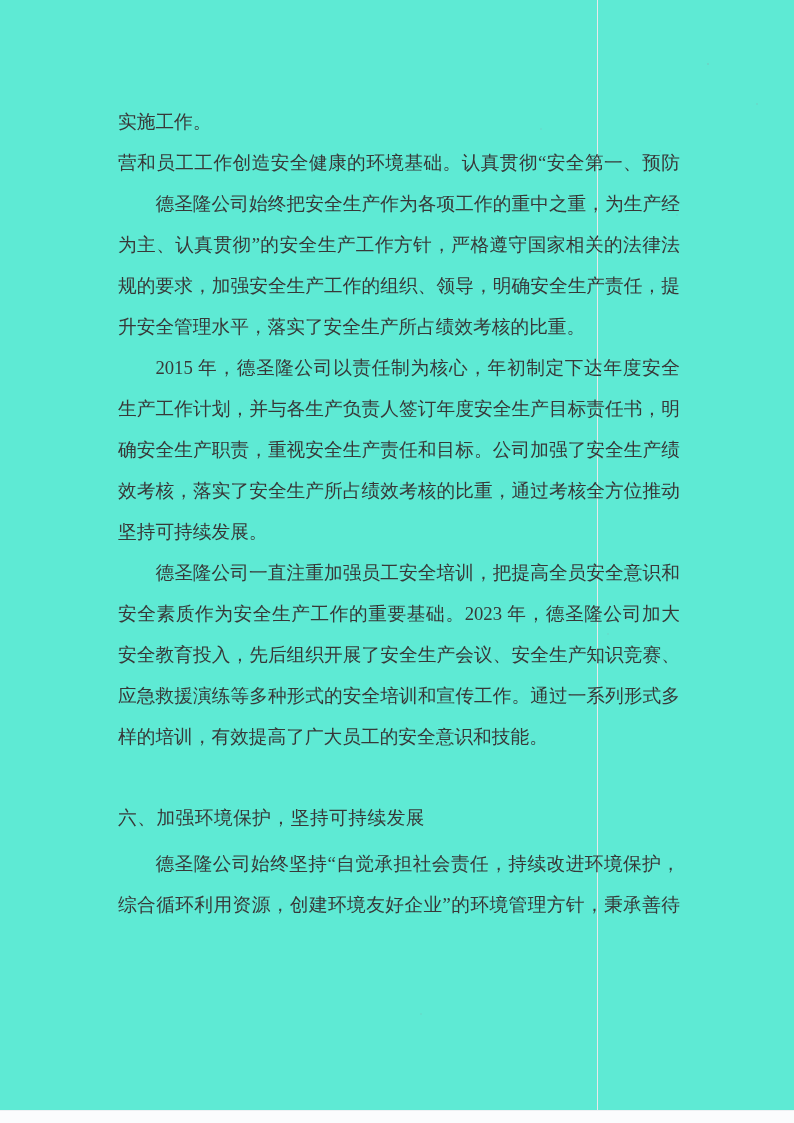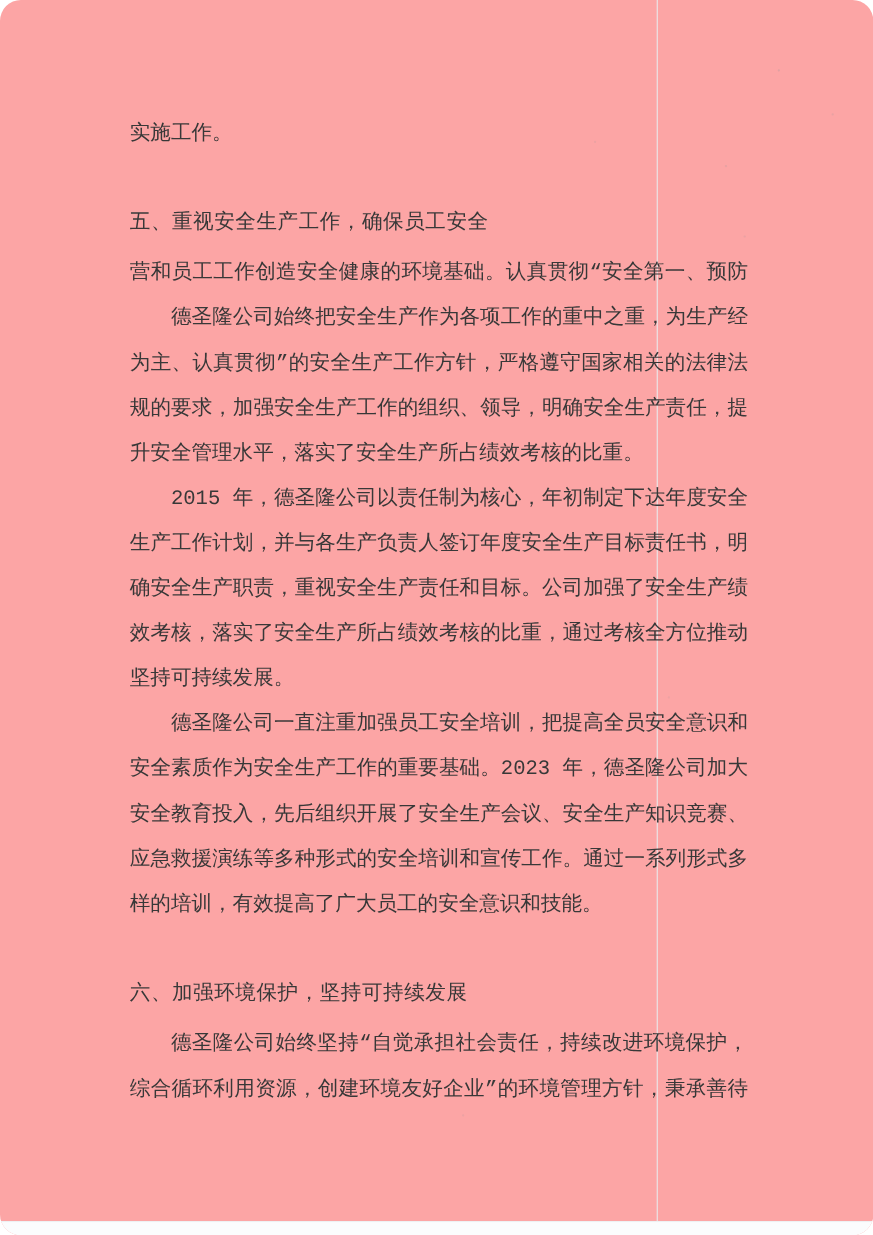--- a/index.html
+++ b/index.html
@@ -4,25 +4,24 @@
 <style>
   html, body {
     margin: 0;
     padding: 0;
     background: #ffffff;
   }
   .page {
     position: relative;
     width: 794px;
     height: 1123px;
-    background: #fca5a5;
+    background: #5eead4;
     overflow: hidden;
-    font-family: Liberation Mono, monospace;
+    font-family: Liberation Serif, serif;
     color: #383838;
-    border-radius: 19px;
   }
   
   .scan-vline {
     position: absolute;
     left: 597px;
     top: 0;
     width: 1px;
     height: 1110px;
     background: #e9e9eb;
     z-index: 1;
@@ -91,21 +90,20 @@
 <body>
 
 <div class="page">
   <div class="scan-vline"></div>
   <div class="page-bottom"></div>
   <div class="speckles"></div>
 
   <div class="content" id="content">
     <div class="line end">实施工作。</div>
 
-  <div class="heading">五、重视安全生产工作，确保员工安全</div>
       <div class="paragraph">
         <div class="line">营和员工工作创造安全健康的环境基础。认真贯彻“安全第一、预防</div>
         <div class="line indent">德圣隆公司始终把安全生产作为各项工作的重中之重，为生产经</div>
         <div class="line">为主、认真贯彻”的安全生产工作方针，严格遵守国家相关的法律法</div>
         <div class="line">规的要求，加强安全生产工作的组织、领导，明确安全生产责任，提</div>
         <div class="line end">升安全管理水平，落实了安全生产所占绩效考核的比重。</div>
       </div>
       <div class="paragraph">
         <div class="line indent">2015 年，德圣隆公司以责任制为核心，年初制定下达年度安全</div>
         <div class="line">生产工作计划，并与各生产负责人签订年度安全生产目标责任书，明</div>

